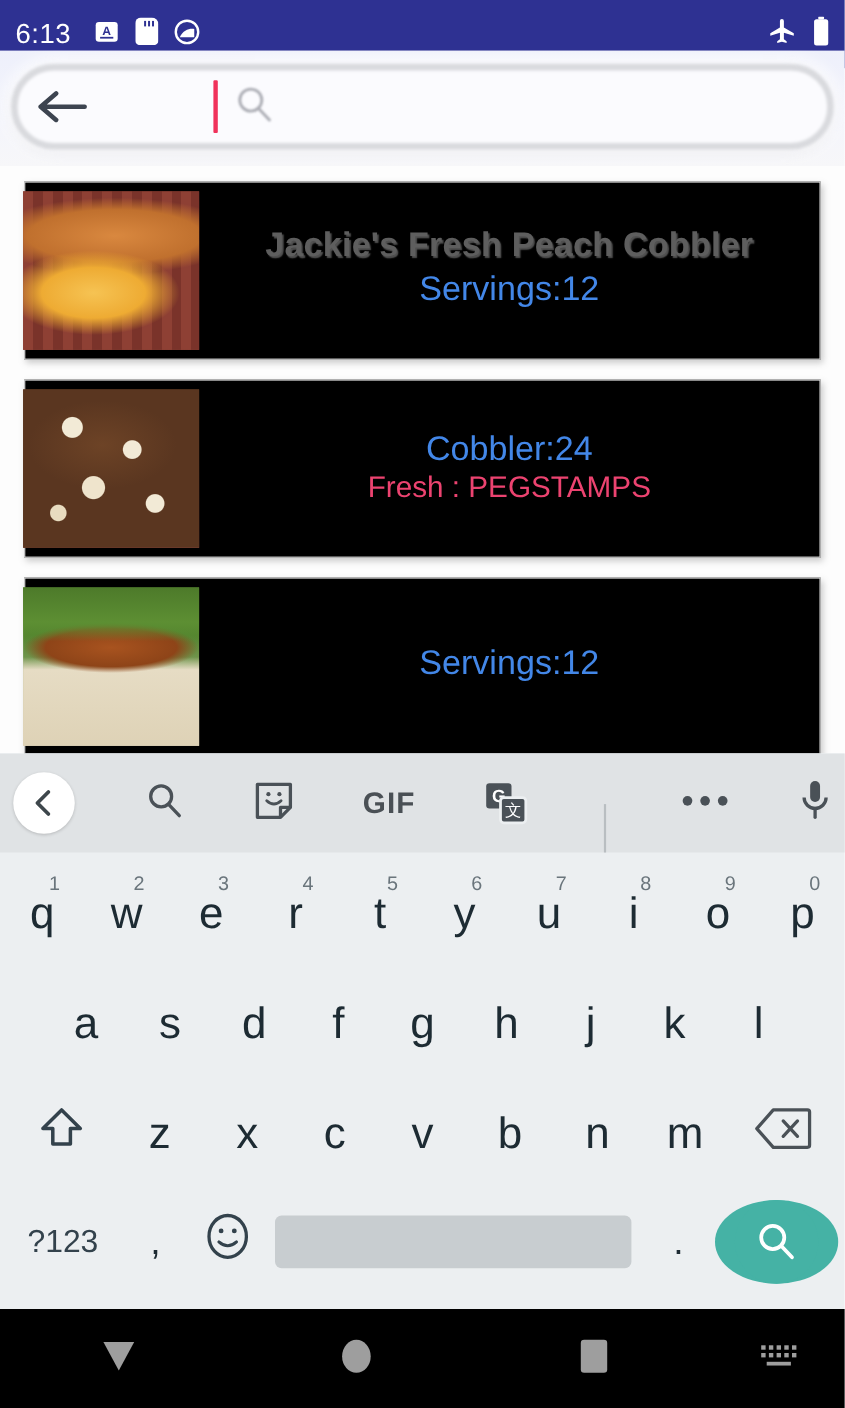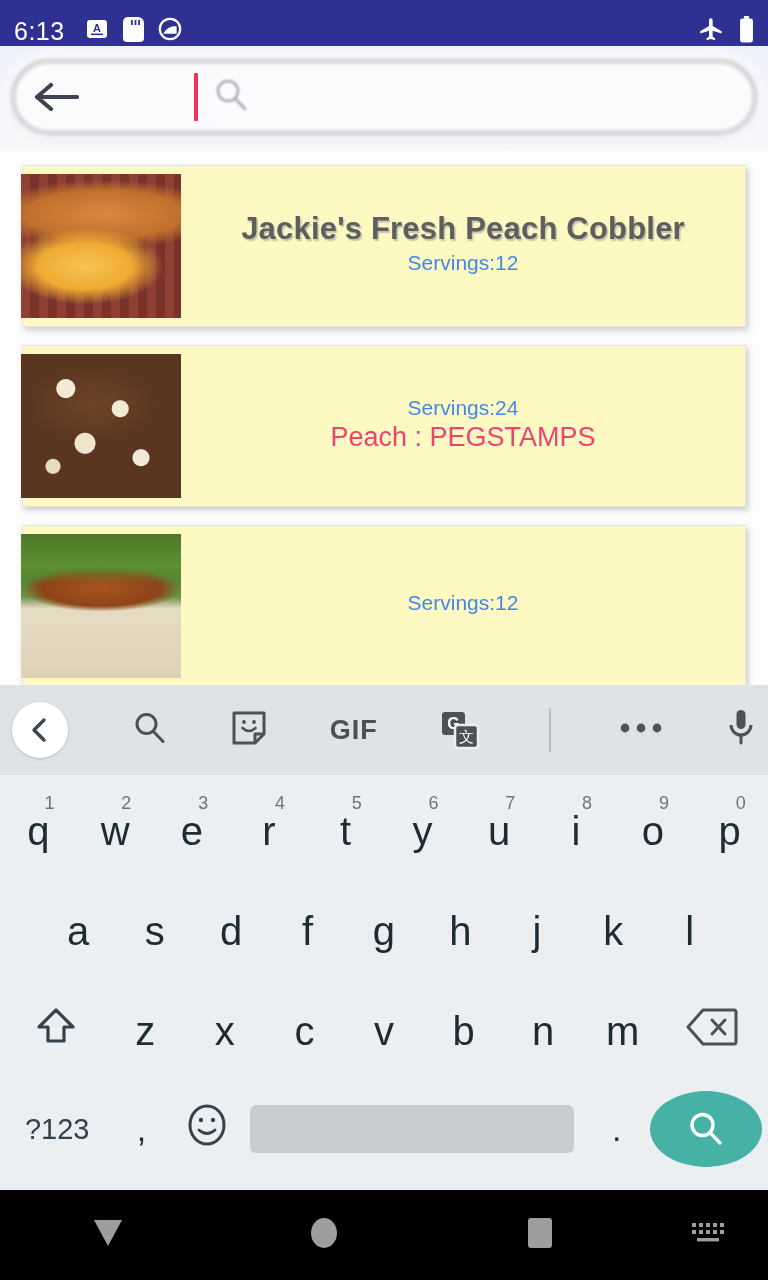--- a/index.html
+++ b/index.html
@@ -48,40 +48,40 @@
   }
   .mag-small{ margin-left:14px; filter:blur(.8px); opacity:.72; }
 
   
   .list{
     position:absolute; top:151px; left:0; width:768px; height:534px;
     background:#fdfdfd; overflow:hidden;
   }
   .card{
     position:relative; margin:0 22px 18px 22px; height:162px;
-    background:#fef9c3; border:1px solid #e6e6e6;
+    background:#000000; border:1px solid #e6e6e6;
     box-shadow:2px 3px 6px rgba(140,140,140,.45);
     display:flex; align-items:stretch;
   }
   .card:first-child{ margin-top:14px; }
   .thumb{
     width:160px; flex:0 0 160px; margin:8px 0 8px 0; margin-left:-2px;
     background-size:cover; background-position:center;
     position:relative; overflow:hidden;
   }
   .card-body{
     flex:1; display:flex; flex-direction:column;
     align-items:center; justify-content:center; padding:4px 10px 8px 10px;
   }
   .r-title{
     font-size:31px; font-weight:bold; color:#5e5e5e;
     text-shadow:1.5px 1.5px 1.2px rgba(150,150,150,.55);
     letter-spacing:.2px; margin-bottom:4px; text-align:center;
   }
-  .r-serv{ font-size:21px; color:#4387e8; margin-bottom:2px; }
+  .r-serv{ font-size:31px; color:#4387e8; margin-bottom:2px; }
   .r-auth{ font-size:27px; color:#ec4370; }
 
   
   .th-cobbler{
     background:
       radial-gradient(ellipse 70% 38% at 40% 64%, #f6c353 0%, #eeab33 42%, rgba(238,171,51,0) 70%),
       radial-gradient(ellipse 90% 30% at 52% 28%, #d9883f 0%, #c0702e 55%, rgba(192,112,46,0) 80%),
       repeating-linear-gradient(90deg,#8e4034 0 9px,#7a332a 9px 18px),
       repeating-linear-gradient(0deg,rgba(160,80,64,.45) 0 9px,rgba(110,46,38,.45) 9px 18px),
       #8b3f33;
@@ -103,21 +103,21 @@
       linear-gradient(180deg, rgba(0,0,0,0) 44%, #e6dcc4 52%, #ded2b6 100%),
       linear-gradient(180deg,#4f7d2b 0%,#52832e 30%,#e3d8bf 100%);
   }
 
   
   .kbd{
     position:absolute; top:685px; left:0; width:768px; height:505px;
     background:#eceff1;
   }
   .kb-toolbar{
-    height:90px; background:#e0e3e5; display:flex; align-items:center;
+    height:90px; background:#e0e3e5; display:flex; align-items:flex-end;
     padding:0 12px;
   }
   .tb-btn{ display:flex; align-items:center; justify-content:center;
     height:90px; }
   .tb-circle{
     width:56px; height:56px; border-radius:50%; background:#fff;
     display:flex; align-items:center; justify-content:center;
     box-shadow:0 1px 3px rgba(0,0,0,.18);
   }
   .tb-gap{ flex:1; }
@@ -232,22 +232,22 @@
       <div class="thumb th-cobbler"></div>
       <div class="card-body">
         <div class="r-title">Jackie's Fresh Peach Cobbler</div>
         <div class="r-serv">Servings:12</div>
       </div>
     </div>
 
     <div class="card">
       <div class="thumb th-cookies"></div>
       <div class="card-body">
-        <div class="r-serv">Servings:24</div>
-        <div class="r-auth">Peach : PEGSTAMPS</div>
+        <div class="r-serv">Cobbler:24</div>
+        <div class="r-auth">Fresh : PEGSTAMPS</div>
       </div>
     </div>
 
     <div class="card">
       <div class="thumb th-banana"></div>
       <div class="card-body">
         <div class="r-serv">Servings:12</div>
         <div class="r-auth"></div>
       </div>
     </div>

